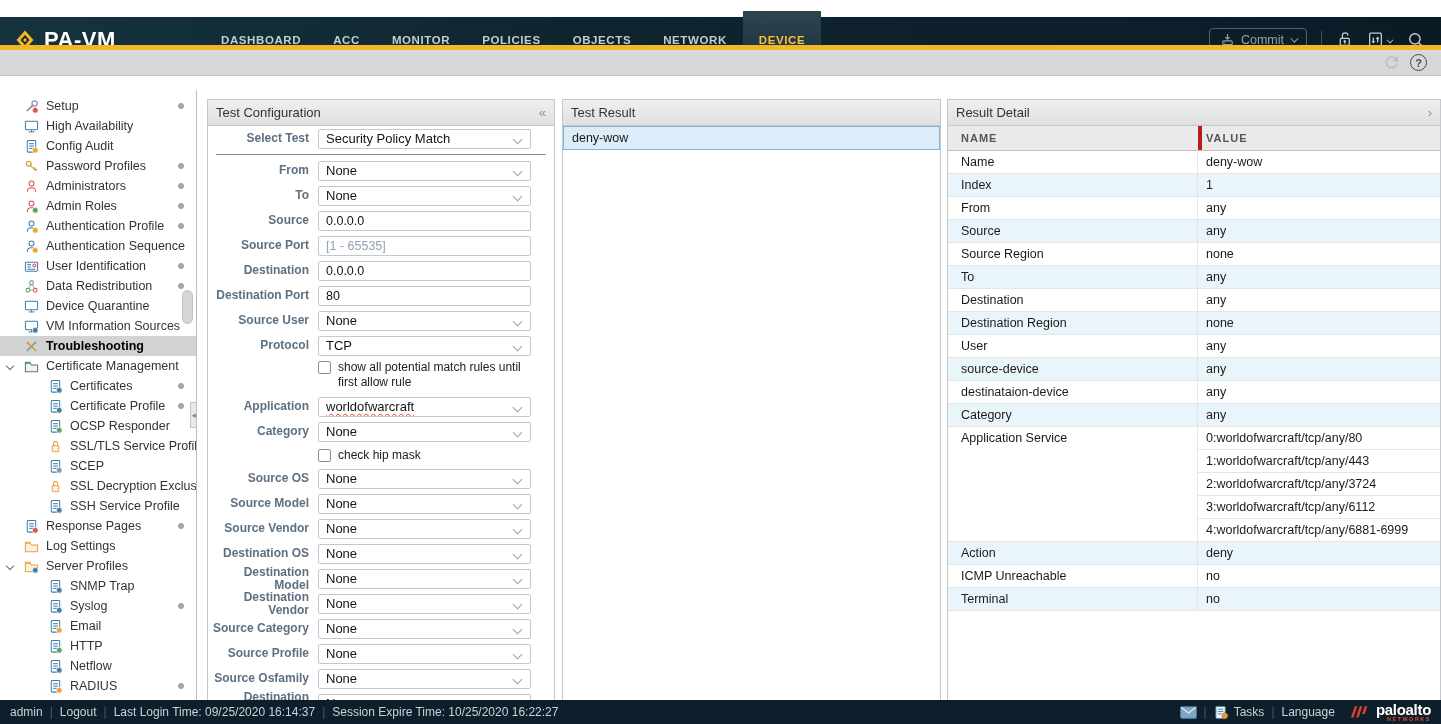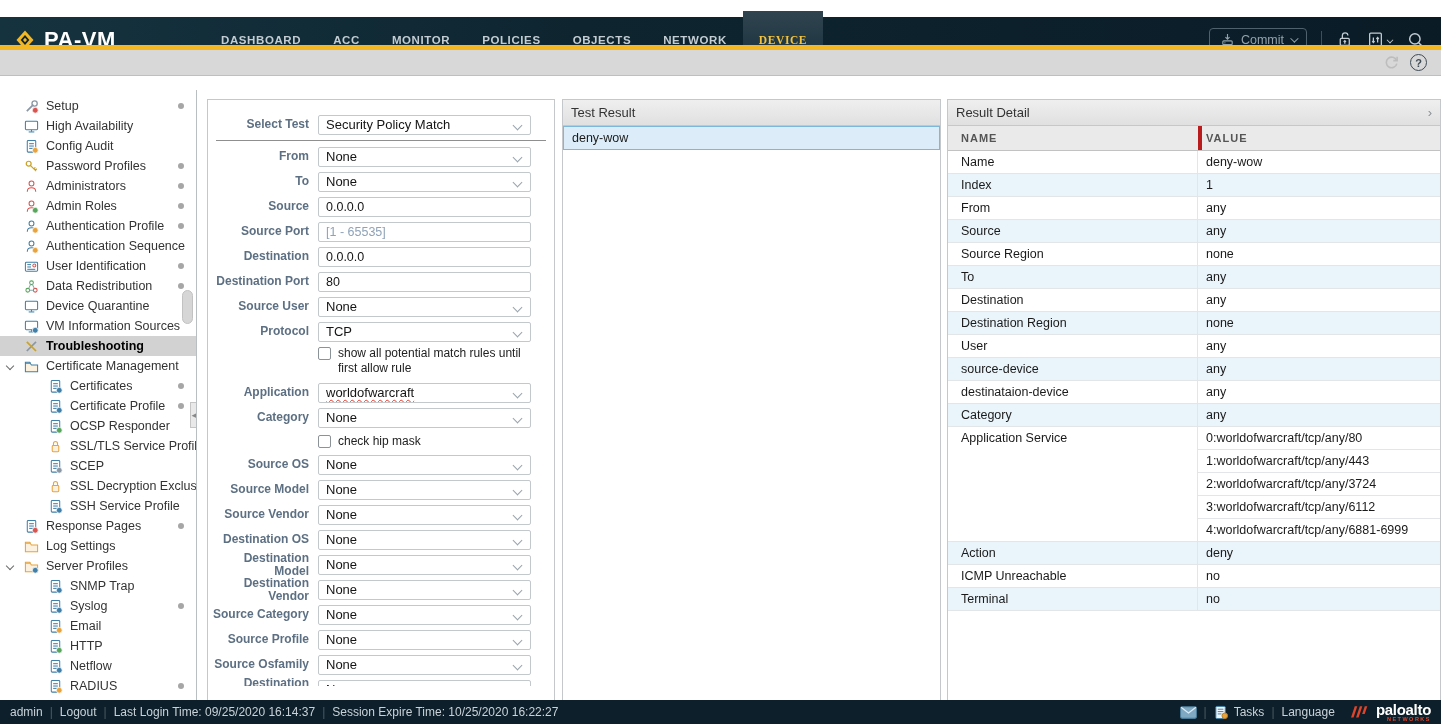--- a/index.html
+++ b/index.html
@@ -9,21 +9,21 @@
 
   
   .topbar { position:absolute; top:17px; left:0; width:100%; height:45px;
     background:linear-gradient(90deg,#15333f 0%, #0e2530 40%, #0a1b26 100%);
     display:flex; align-items:center; }
   .brand { display:flex; align-items:center; gap:8px; padding-left:14px; width:205px; }
   .brand .logotext { color:#fff; font-size:22px; font-weight:bold; letter-spacing:.5px; }
   .tabs { display:flex; height:58px; align-items:stretch; }
   .tab { display:flex; align-items:center; padding:0 16px; color:#c3cdd3; font-size:11.5px;
     font-weight:bold; letter-spacing:.6px; cursor:pointer; }
-  .tab.active { color:#f5c33b; background:linear-gradient(180deg,#30444f,#16303c);font-family:Liberation Serif, serif; }
+  .tab.active { color:#f5c33b; background:linear-gradient(180deg,#30444f,#16303c); }
   .topbar-right { margin-left:auto; display:flex; align-items:center; gap:14px; padding-right:16px; }
   .commit-btn { display:flex; align-items:center; gap:6px; height:24px; padding:0 10px;
     background:transparent; border:1px solid #4f616c; border-radius:4px; color:#93a2ab;
     font-size:12.5px; font-family:inherit; cursor:pointer; }
   .vsep { width:1px; height:18px; background:#3d4f5a; }
   .chev { display:inline-block; width:6px; height:6px; border-right:1.5px solid currentColor;
     border-bottom:1.5px solid currentColor; transform:rotate(45deg) translateY(-2px); }
   .tb-icon { color:#c3ccd2; display:flex; align-items:center; cursor:pointer; }
 
   .accentbar { position:absolute; top:45px; left:0; width:100%; height:5px; background:#f2b722; }
@@ -56,21 +56,21 @@
   
   .panel { position:absolute; top:9px; bottom:0; background:#fff; border:1px solid #c4c8cb; }
   .phead { height:26px; background:linear-gradient(180deg,#efefef,#e0e0e0); border-bottom:1px solid #c4c8cb;
     display:flex; align-items:center; padding:0 8px; font-size:13px; color:#333; }
   .phead .ptools { margin-left:auto; color:#8a9096; font-size:13px; cursor:pointer; }
   .panel.tc { left:207px; width:348px; }
   .panel.tr { left:562px; width:379px; }
   .panel.rd { left:947px; width:494px; }
 
   
-  .pbody { height:calc(100% - 26px); overflow:hidden; padding-top:12px; }
+  .pbody { height:calc(100% - 26px); overflow:hidden; }
   .f-row { display:flex; align-items:center; height:25px; }
   .f-row.cb1 { height:36px; align-items:flex-start; padding-top:2px; }
   .f-row.cb2 { height:22px; }
   .f-label { width:110px; text-align:right; padding-right:9px; font-size:12px; font-weight:bold;
     color:#5d7083; line-height:13px; flex:0 0 110px; }
   .sel { position:relative; width:213px; height:20px; border:1px solid #c3c8cc; border-radius:2px;
     background:#fff; font-size:13px; color:#141414; line-height:18px; padding:0 22px 0 7px;
     cursor:pointer; white-space:nowrap; overflow:hidden; }
   .sel::after { content:""; position:absolute; right:9px; top:6px; width:6px; height:6px;
     border-right:1.3px solid #9aa4ac; border-bottom:1.3px solid #9aa4ac; transform:rotate(45deg); }
@@ -531,20 +531,24 @@
               <circle cx="12" cy="12" r="3.1" fill="#e8a33d" stroke="#fff" stroke-width=".8"></circle>
             </svg>
           </span>
           <span>NETWORK+</span>
         </div>
         <div class="sb-scroll"></div>
         <div class="sb-collapse">◄</div>
       </aside>
 
     <section class="panel tc">
+      <div class="phead">
+        <span>Test Configuration</span>
+        <span class="ptools">«</span>
+      </div>
       <div class="pbody" id="tcForm">
           <div class="f-row">
             <span class="f-label">Select Test</span>
             <div class="sel"><span>Security Policy Match</span></div>
           </div>
           <div class="divider"></div>
           <div class="f-row">
             <span class="f-label">From</span>
             <div class="sel"><span>None</span></div>
           </div>

